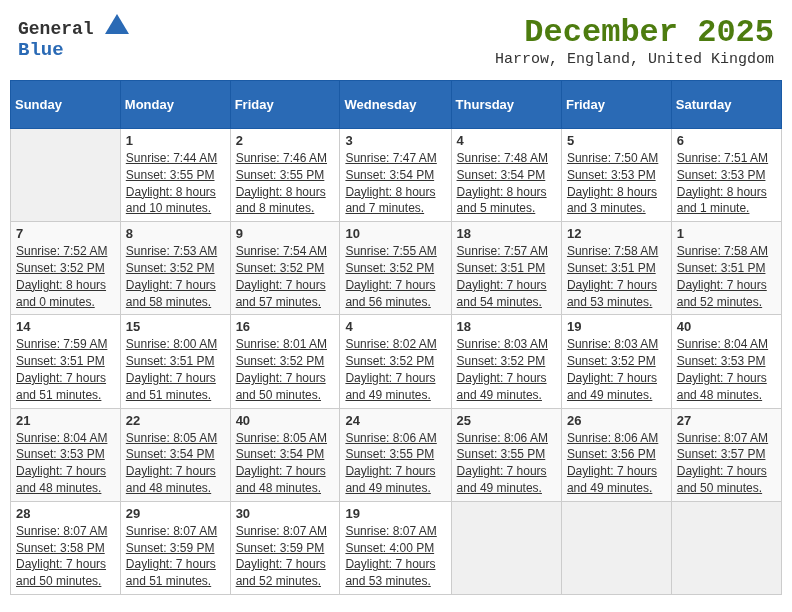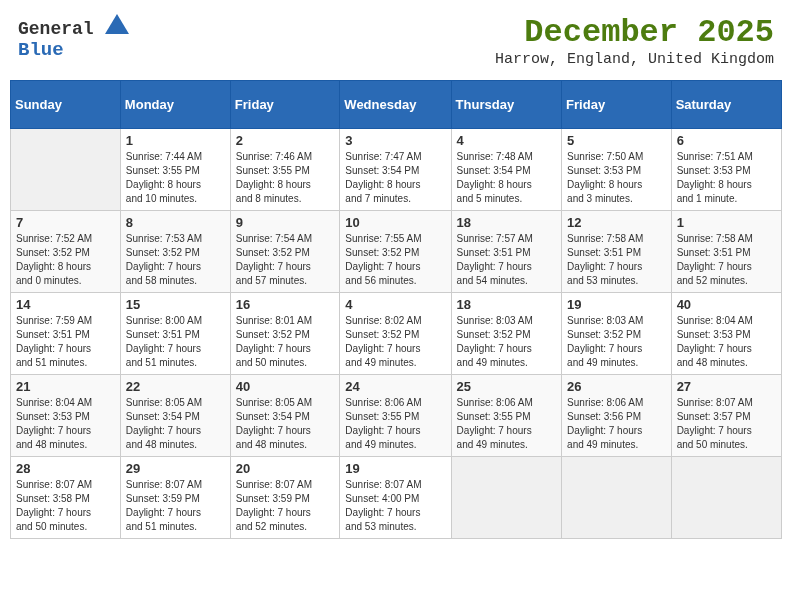--- a/index.html
+++ b/index.html
@@ -77,23 +77,24 @@
       background: #f9f9f9;
     }
     .day-number {
       font-size: 13px;
       font-weight: bold;
       color: #333;
       display: block;
       margin-bottom: 2px;
     }
     .day-info {
-      font-size: 10px;
+      font-size: 12px;
       line-height: 1.4;
       color: #333;
+      text-decoration: underline;
     }
     .empty-cell {
       background: #f0f0f0 !important;
     }
   </style>
 </head>
 <body>
 
 <div class="header">
   <div class="logo">
@@ -245,21 +246,21 @@
       <tr>
         <td>
           <span class="day-number">28</span>
           <div class="day-info">Sunrise: 8:07 AM<br>Sunset: 3:58 PM<br>Daylight: 7 hours<br>and 50 minutes.</div>
         </td>
         <td>
           <span class="day-number">29</span>
           <div class="day-info">Sunrise: 8:07 AM<br>Sunset: 3:59 PM<br>Daylight: 7 hours<br>and 51 minutes.</div>
         </td>
         <td>
-          <span class="day-number">20</span>
+          <span class="day-number">30</span>
           <div class="day-info">Sunrise: 8:07 AM<br>Sunset: 3:59 PM<br>Daylight: 7 hours<br>and 52 minutes.</div>
         </td>
         <td>
           <span class="day-number">19</span>
           <div class="day-info">Sunrise: 8:07 AM<br>Sunset: 4:00 PM<br>Daylight: 7 hours<br>and 53 minutes.</div>
         </td>
         <td class="empty-cell"></td>
         <td class="empty-cell"></td>
         <td class="empty-cell"></td>
       </tr>

